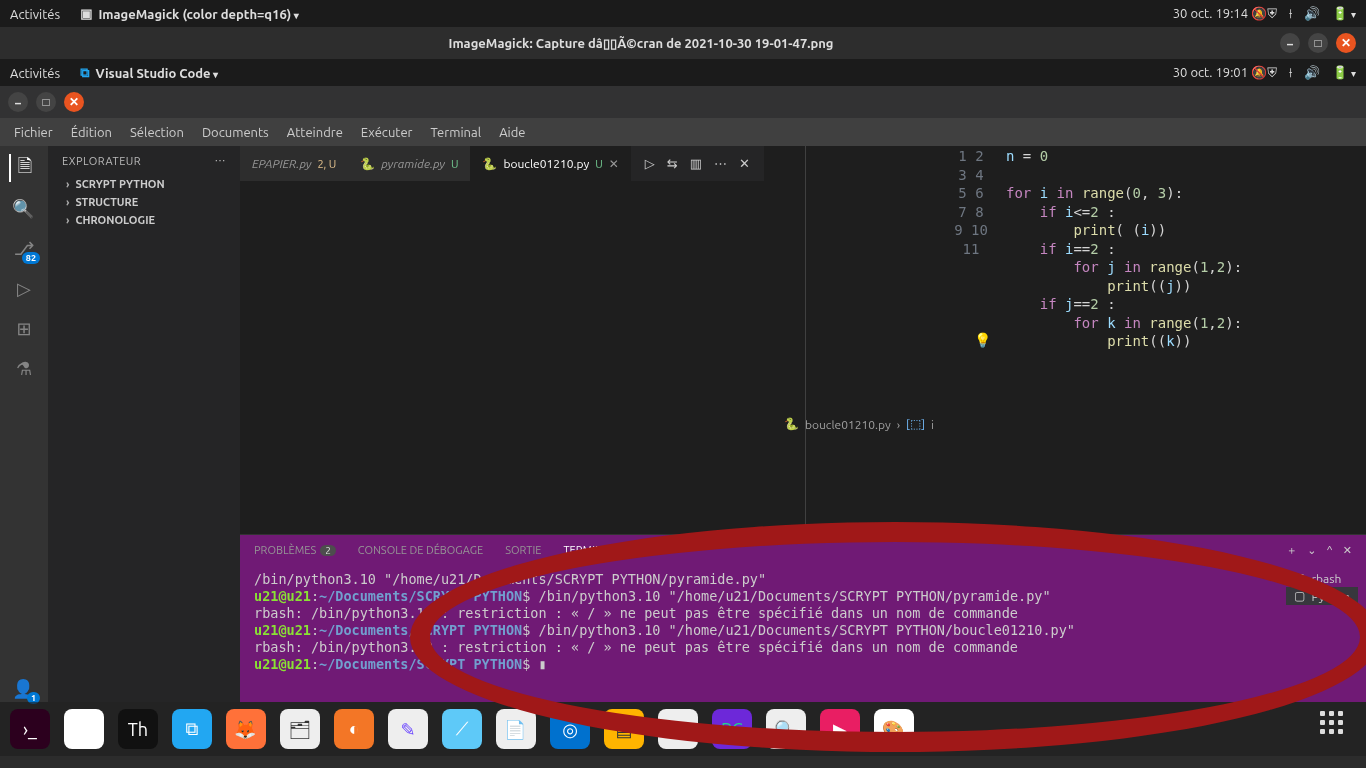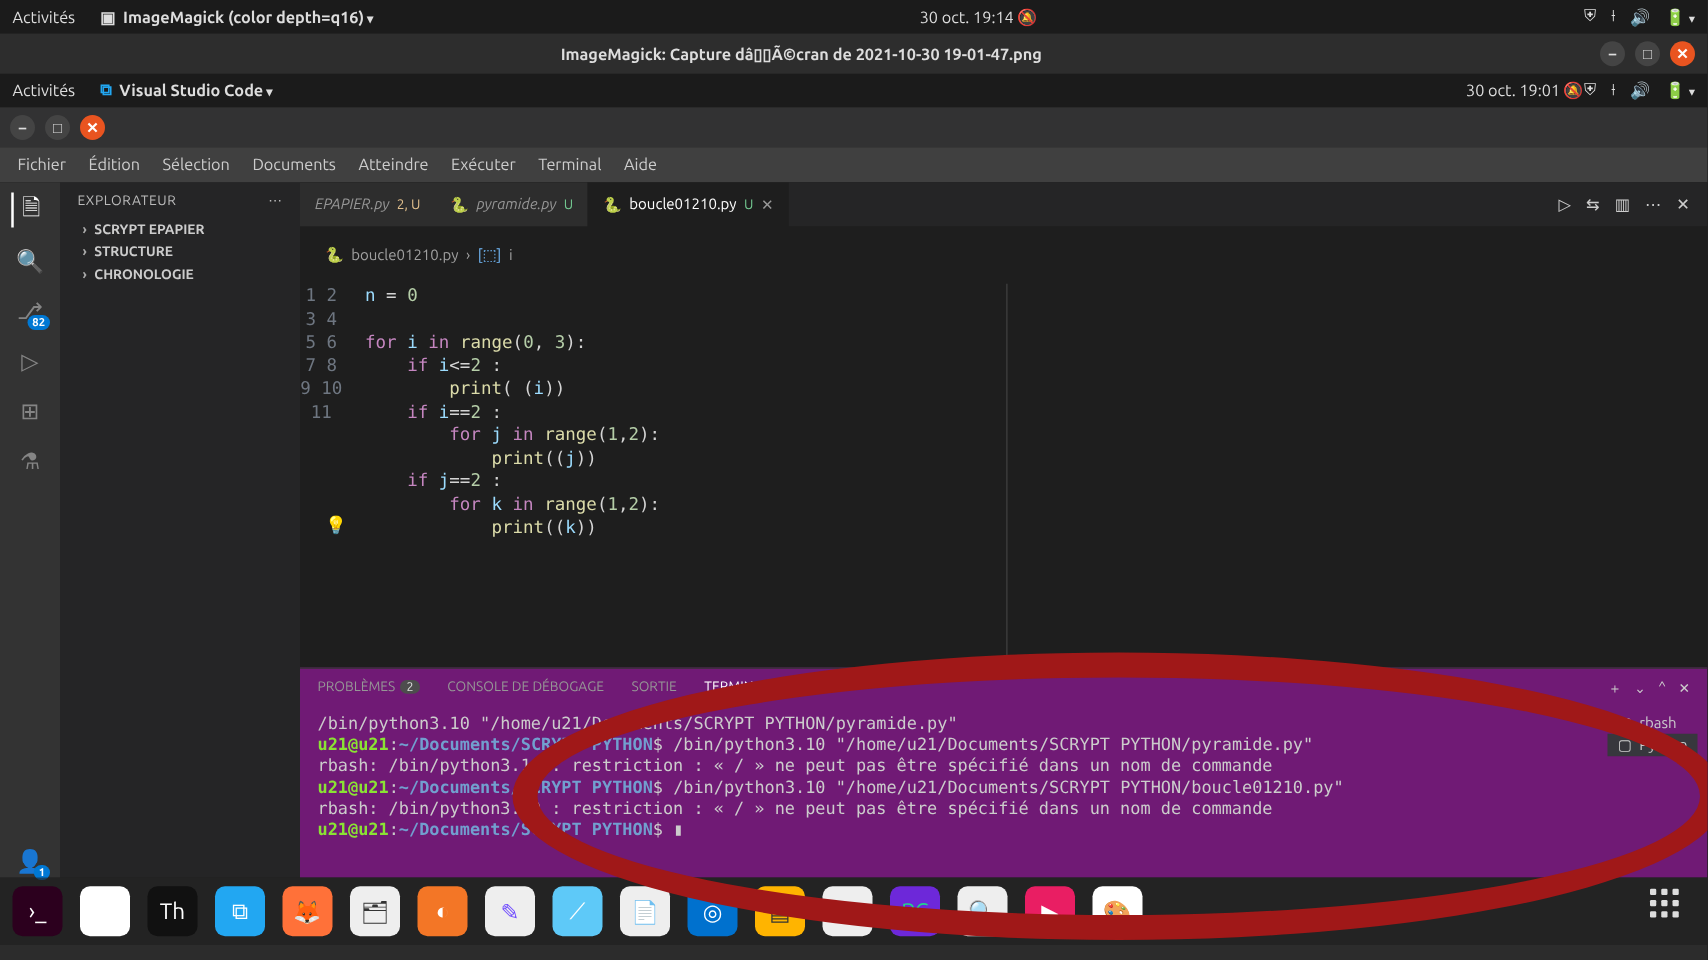--- a/index.html
+++ b/index.html
@@ -15,21 +15,21 @@
 .topbar {
   height: 27px;
   background: #1b1b1b;
   display: flex;
   align-items: center;
   padding: 0 10px;
   font-size: 13px;
   color: #ddd;
 }
 .topbar .left { display: flex; align-items: center; gap: 20px; }
-.topbar .center { flex: 1; text-align: center; }
+.topbar .center { flex: 1; text-align: right; }
 .topbar .right { display: flex; align-items: center; gap: 12px; }
 .app-title {
   font-weight: bold;
   display: flex;
   align-items: center;
   gap: 6px;
 }
 .image-titlebar {
   height: 32px;
   background: #2d2d2d;
@@ -139,24 +139,23 @@
   padding: 3px 18px;
   font-weight: bold;
   color: #ccc;
   font-size: 11px;
 }
 .tree-item::before { content: "›"; margin-right: 6px; color: #aaa; }
 
 .editor {
   flex: 1;
   display: flex;
-  flex-direction: column;
+  flex-direction: row;
   background: #1e1e1e;
   position: relative;
-  gap: 12px;
 }
 .tabs {
   height: 35px;
   background: #252526;
   display: flex;
   align-items: stretch;
 }
 .tab {
   padding: 0 12px;
   display: flex;
@@ -368,21 +367,21 @@
     <div class="icn">⚗</div>
     <div class="spacer"></div>
     <div class="icn">👤<span class="badge">1</span></div>
   </div>
 
   <div class="sidebar">
     <div class="sidebar-header">
       <span>EXPLORATEUR</span>
       <span>⋯</span>
     </div>
-    <div class="tree-item">SCRYPT EPAPIER</div>
+    <div class="tree-item">SCRYPT PYTHON</div>
     <div class="tree-item">STRUCTURE</div>
     <div class="tree-item">CHRONOLOGIE</div>
   </div>
 
   <div class="editor">
     <div class="tabs">
       <div class="tab">
         <span>EPAPIER.py</span>
         <span class="git-m">2, U</span>
       </div>

